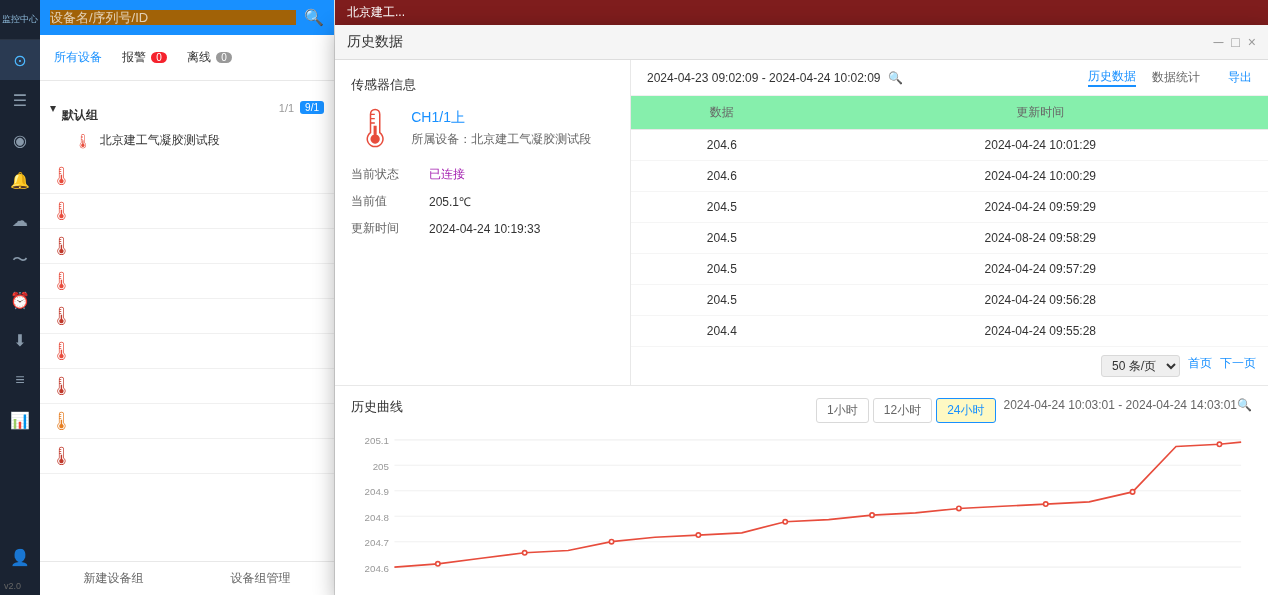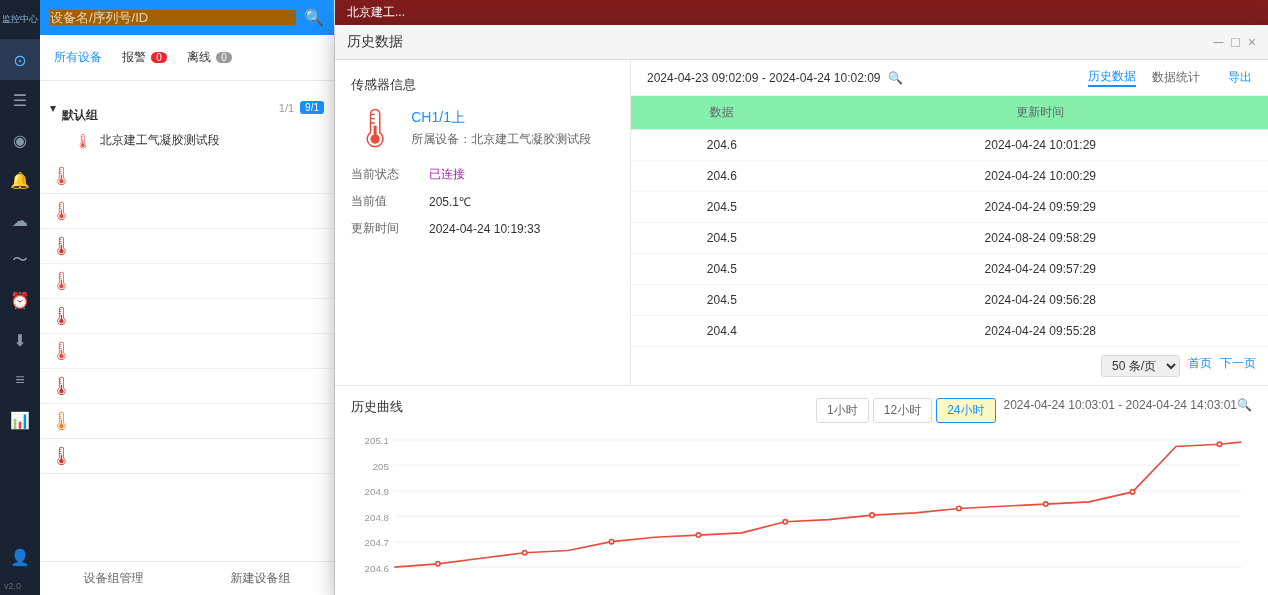--- a/index.html
+++ b/index.html
@@ -141,22 +141,22 @@
       </div>
     <div class="sensor-item">
         <span class="sensor-thermo orange">🌡</span>
       </div>
     <div class="sensor-item">
         <span class="sensor-thermo high">🌡</span>
       </div>
   </div>
 
   <div class="panel-footer">
+    <button class="footer-btn">新建设备组</button>
     <button class="footer-btn">设备组管理</button>
-    <button class="footer-btn">新建设备组</button>
   </div>
 </div>
 
 <div class="content-area">
   <div class="top-bar">
     <span>北京建工...</span>
   </div>
 
   <div style="flex:1;display:flex;flex-direction:column;background:#e8eaed;">
     <div class="modal" style="margin:0;width:100%;height:100%;">

